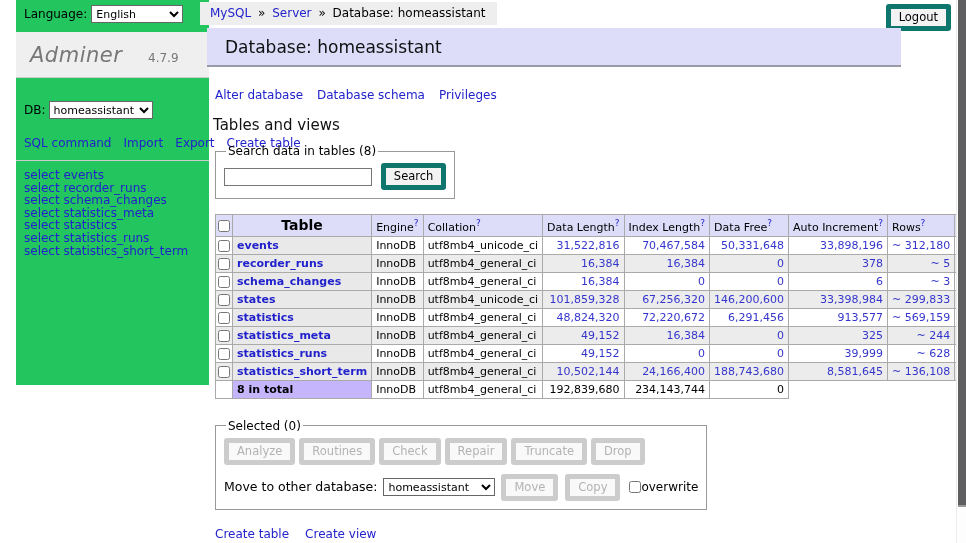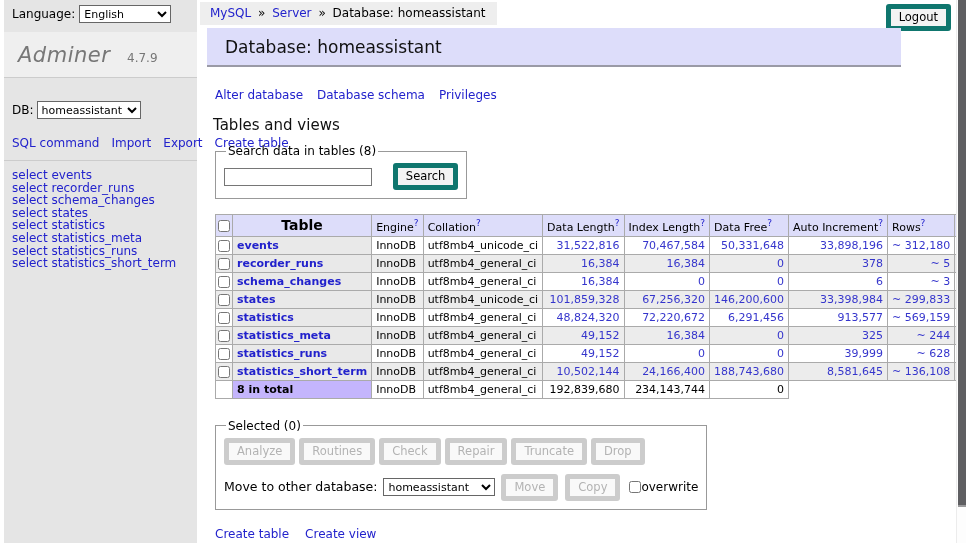--- a/index.html
+++ b/index.html
@@ -3,28 +3,28 @@
 <meta charset="utf-8">
 <style>
   * { margin:0; padding:0; box-sizing:border-box; }
   html,body { width:966px; height:543px; overflow:hidden; background:#fff;
     font-family:"DejaVu Sans","Liberation Sans",sans-serif; font-size:12px; color:#000; }
   a { color:#2222cc; text-decoration:none; cursor:pointer; }
 
   .page { position:relative; width:966px; height:543px; }
 
   
-  .sidebar { position:absolute; left:4px; top:0; width:193px; height:543px; background:#e5e5e5; }
+  .sidebar { position:absolute; left:16px; top:0; width:193px; height:385px; background:#22c55e; }
   .lang-row { padding:5px 8px 4px 8px; font-size:12px; }
   .lang-row select { width:92px; margin-left:4px; font-size:11px; }
   select { border:1px solid #666; background:#fff; height:18px; font-family:inherit; }
   h1.brandbar { margin-top:5px; background:#efefef; border-bottom:1px solid #ccc;
     padding:8px 0 9px 14px; font-weight:normal; }
   h1.brandbar .brand { font-style:italic; font-size:21px; color:#777; letter-spacing:0.5px; }
-  h1.brandbar .ver { font-size:12px; color:#777; margin-left:9px; }
+  h1.brandbar .ver { font-size:12px; color:#777; margin-left:18px; }
   .db-row { margin:23px 0 16px 8px; font-size:12px; }
   .db-row select { width:104px; margin-left:3px; font-size:11px; }
   .side-actions { margin:13px 8px 0 8px; line-height:16px; }
   .side-actions a { margin-right:12px; white-space:nowrap; }
   .sidebar hr { border:0; border-top:1px solid #ccc; margin:9px 0 8px 0; }
   .side-tables { margin:4px 8px 0 8px; }
   .side-tables a { display:block; line-height:12.6px; white-space:nowrap; }
 
   
   .breadcrumb { position:absolute; left:200px; top:2px; background:#eee;
@@ -43,21 +43,21 @@
     padding:9px 0 8px 18px; color:#111; }
   .link-row { margin:21px 0 0 15px; }
   .link-row a { margin-right:14px; }
   h3.sec { margin:14px 0 0 13px; font-weight:normal; font-size:15px; color:#111; }
 
   fieldset { display:inline-block; border:1px solid #999; padding:5px 8px 8px 8px;
     margin:10px 0 0 15px; }
   legend { font-size:12px; padding:0 2px; margin-left:2px; }
   .search-fs input[type=text] { width:148px; height:18px; border:1px solid #767676;
     font-size:12px; padding:0 3px; vertical-align:middle; }
-  .search-fs .btn { margin-left:17px; vertical-align:middle; }
+  .search-fs .btn { margin-left:5px; vertical-align:middle; }
 
   table.db-tables { border-collapse:collapse; margin:15px 0 0 15px; font-size:11px; }
   .db-tables td, .db-tables th { border:1px solid #aaa; padding:2px 4px; height:17px;
     white-space:nowrap; }
   .db-tables thead td, .db-tables thead th { background:#ddddfa; }
   .db-tables thead th { font-weight:bold; text-align:center; font-size:14px;margin-left:8px; }
   .db-tables tbody th { background:#e9e9e9; text-align:left; }
   .db-tables tbody th a { font-weight:bold; }
   .db-tables tr.alt td { background:#ececec; }
   .db-tables td.num { text-align:right; }
@@ -100,23 +100,22 @@
     </h1>
     <div class="db-row">
       <span>DB:</span><select><option>homeassistant</option></select>
     </div>
     <p class="side-actions" id="sidebar-actions"><a>SQL command</a><a>Import</a><a>Export</a><a>Create table</a></p>
     <hr>
     <p class="side-tables" id="sidebar-tables">
         <a>select events</a>
         <a>select recorder_runs</a>
         <a>select schema_changes</a>
-        <a>select states</a>
+        <a>select statistics_meta</a>
         <a>select statistics</a>
-        <a>select statistics_meta</a>
         <a>select statistics_runs</a>
         <a>select statistics_short_term</a>
       </p>
   </aside>
 
   <div class="breadcrumb">
     <a>MySQL</a>
     <span class="sep">»</span>
     <a>Server</a>
     <span class="sep">»</span>

